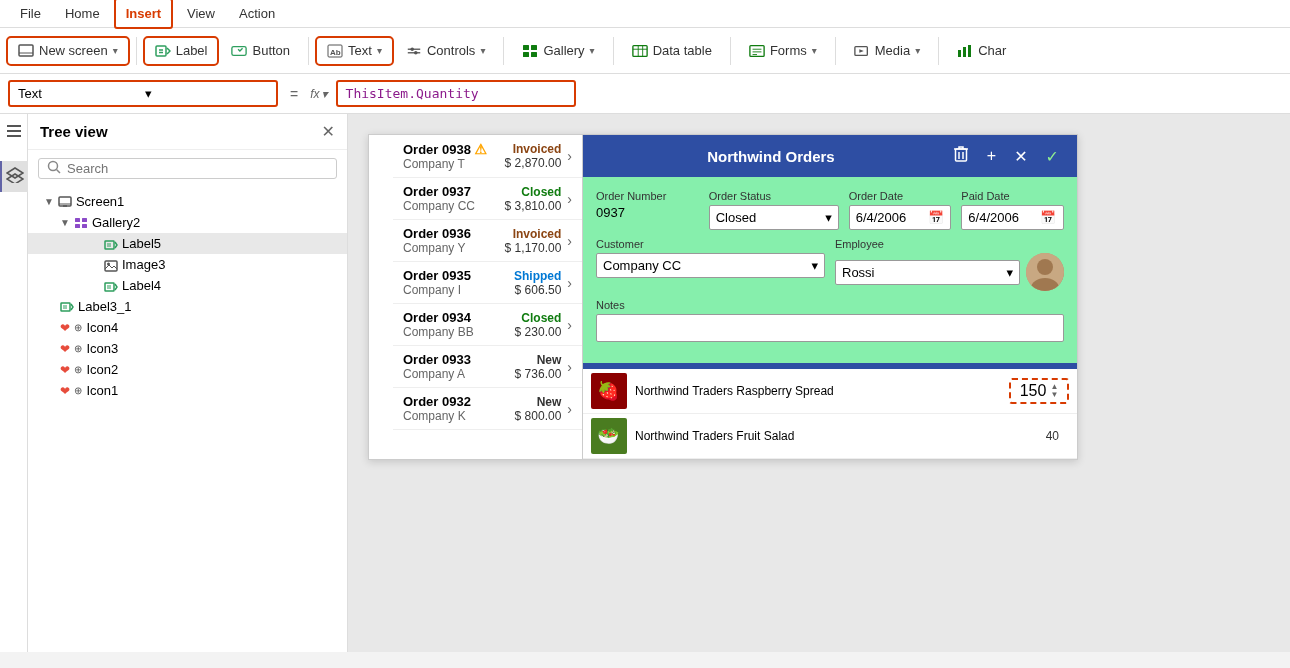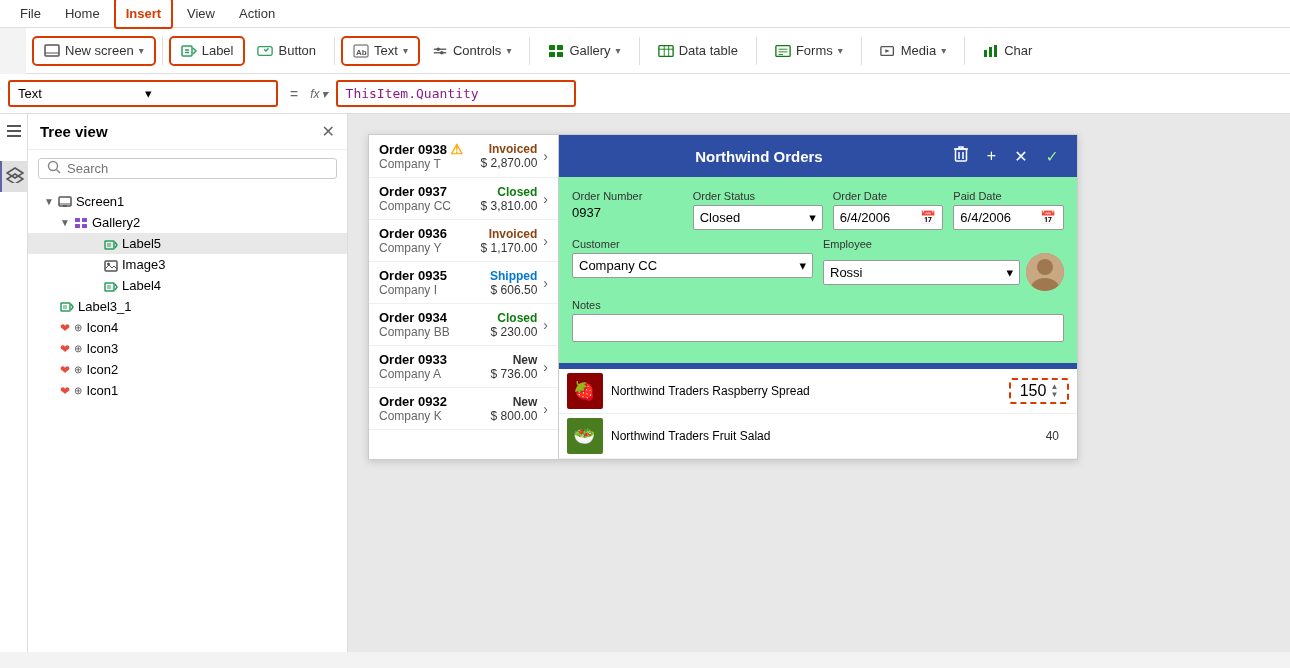--- a/index.html
+++ b/index.html
@@ -4,21 +4,21 @@
   <style>
     * { box-sizing: border-box; margin: 0; padding: 0; }
     body { font-family: 'Segoe UI', Arial, sans-serif; font-size: 13px; background: #f3f3f3; overflow: hidden; width: 1290px; height: 668px; }
 
     
     .menu-bar { display: flex; align-items: center; height: 28px; background: #fff; border-bottom: 1px solid #ddd; padding: 0 10px; gap: 4px; }
     .menu-item { padding: 6px 10px; cursor: pointer; border-radius: 3px; font-size: 13px; color: #333; }
     .menu-item.active { border: 2px solid #d83b01; font-weight: 600; color: #d83b01; }
 
     
-    .toolbar { display: flex; align-items: center; height: 46px; background: #fff; border-bottom: 1px solid #ddd; padding: 0 8px; gap: 4px; margin-left: 26px; }
+    .toolbar { display: flex; align-items: center; height: 46px; background: #fff; border-bottom: 1px solid #ddd; padding: 0 8px; gap: 4px; }
     .toolbar-btn { display: flex; align-items: center; gap: 5px; padding: 5px 10px; cursor: pointer; border-radius: 3px; font-size: 13px; color: #333; white-space: nowrap; }
     .toolbar-sep { width: 1px; height: 28px; background: #ddd; margin: 0 4px; }
     .toolbar-icon { width: 16px; height: 16px; display: inline-flex; align-items: center; justify-content: center; }
     .caret { font-size: 10px; color: #666; }
 
     
     .formula-bar { display: flex; align-items: center; height: 40px; background: #fff; border-bottom: 1px solid #ddd; padding: 0 8px; gap: 8px; }
     .formula-dropdown { display: flex; align-items: center; gap: 4px; border: 2px solid #d83b01; padding: 4px 8px; border-radius: 3px; width: 270px; cursor: pointer; }
     .formula-dropdown span { flex: 1; font-size: 13px; }
     .formula-eq { font-size: 14px; color: #666; padding: 0 4px; }
@@ -46,21 +46,21 @@
     .tree-indent-3 { padding-left: 76px; align-items: flex-end; }
     .tree-arrow { font-size: 10px; color: #666; }
 
     
     .canvas-area { flex: 1; background: #e8e8e8; overflow: hidden; display: flex; align-items: flex-start; justify-content: flex-start; padding: 20px; }
 
     
     .app-preview { background: #fff; width: 710px; border: 1px solid #ccc; box-shadow: 0 2px 8px rgba(0,0,0,0.15); }
 
     
-    .orders-panel { width: 189px; }
+    .orders-panel { width: 189px; margin-left: 24px; }
     .order-row { display: flex; align-items: center; padding: 6px 10px; border-bottom: 1px solid #eee; cursor: pointer; gap: 6px; }
     .order-left { flex: 1; }
     .order-num { font-weight: 600; font-size: 13px; }
     .order-company { font-size: 12px; color: #666; }
     .order-right { text-align: right; }
     .order-status { font-size: 12px; font-weight: 600; }
     .order-amount { font-size: 12px; color: #333; }
     .status-invoiced { color: #8b4513; }
     .status-closed { color: #107c10; }
     .status-shipped { color: #0078d4; }

